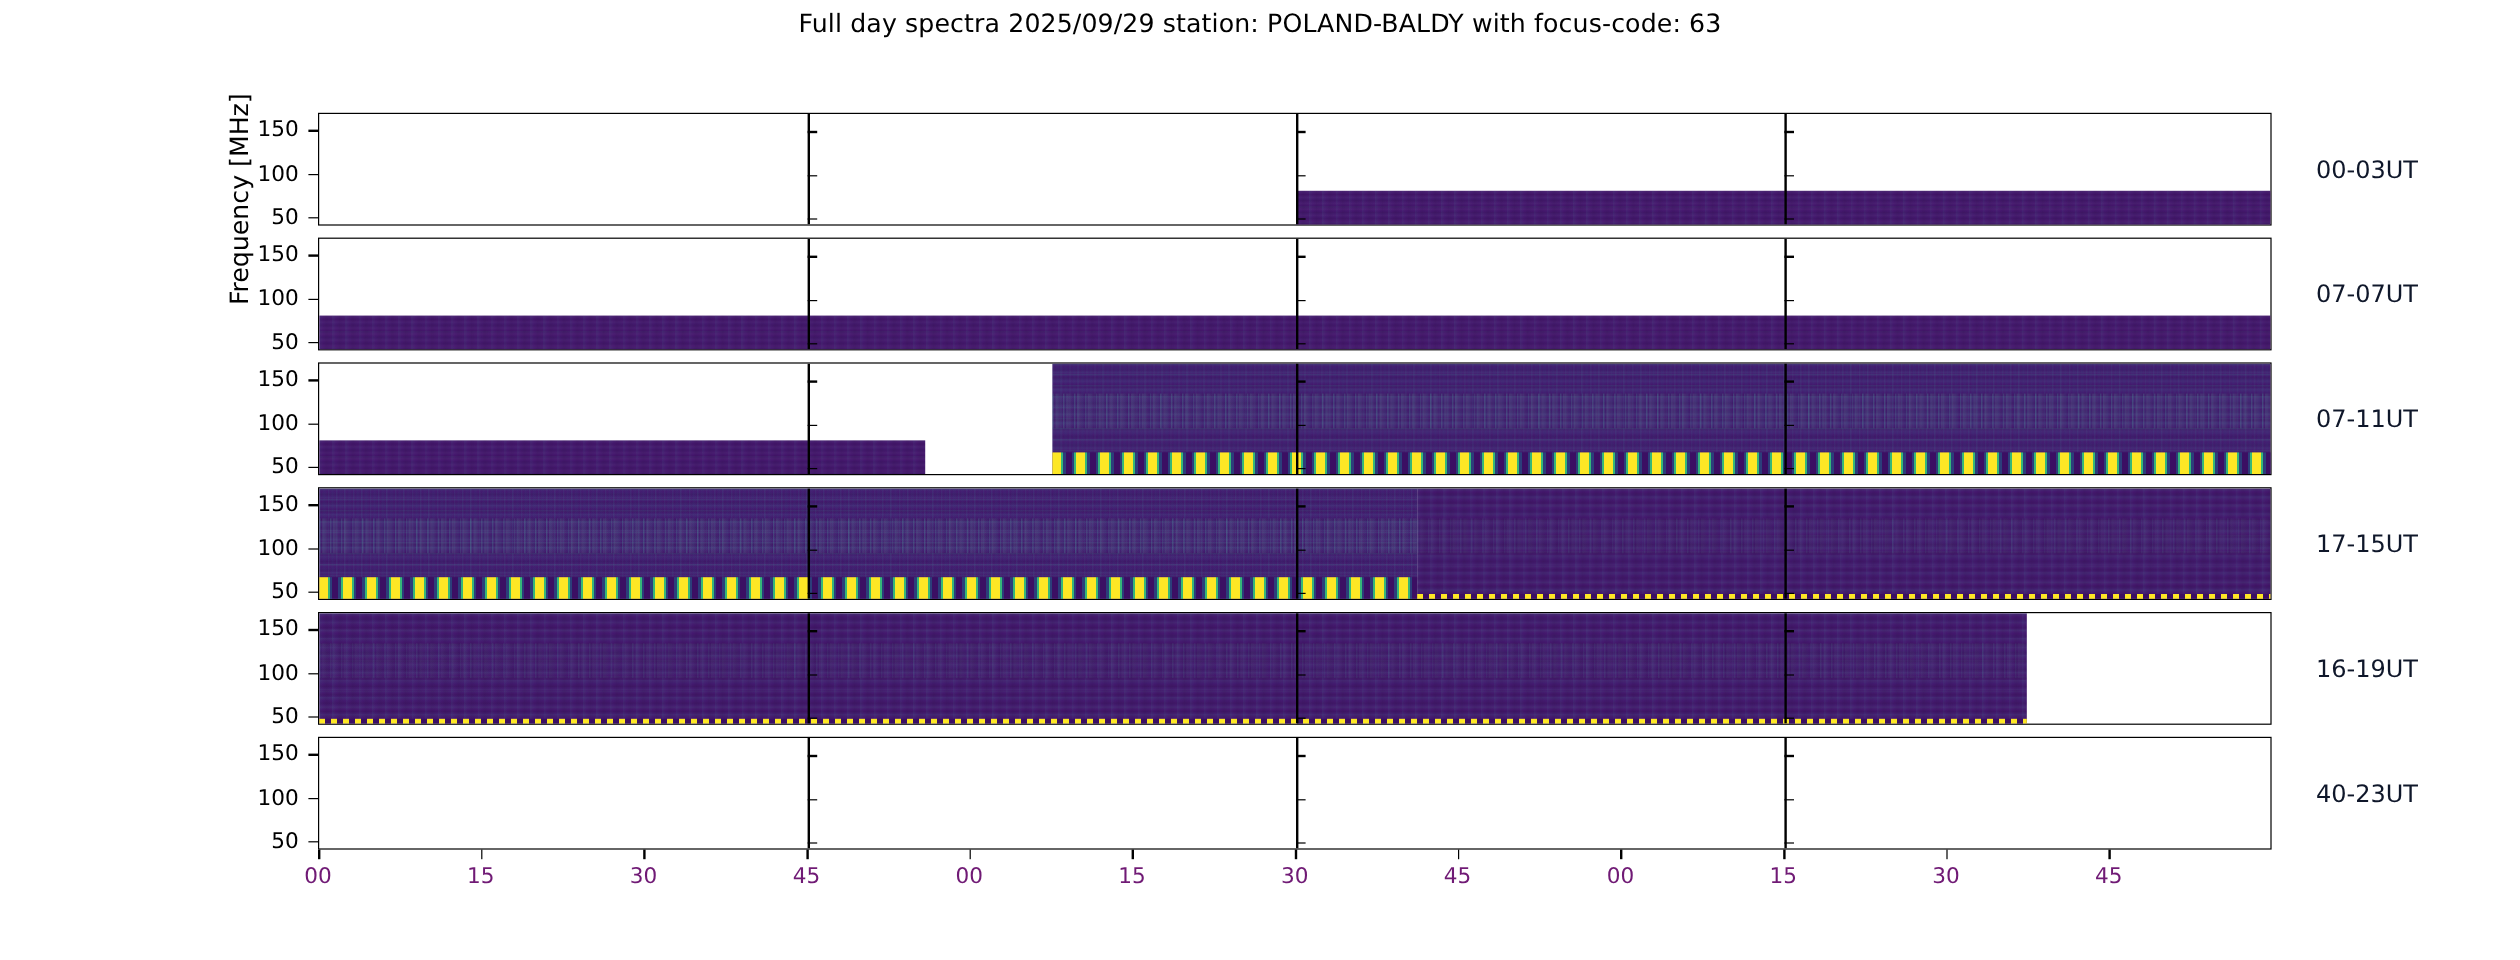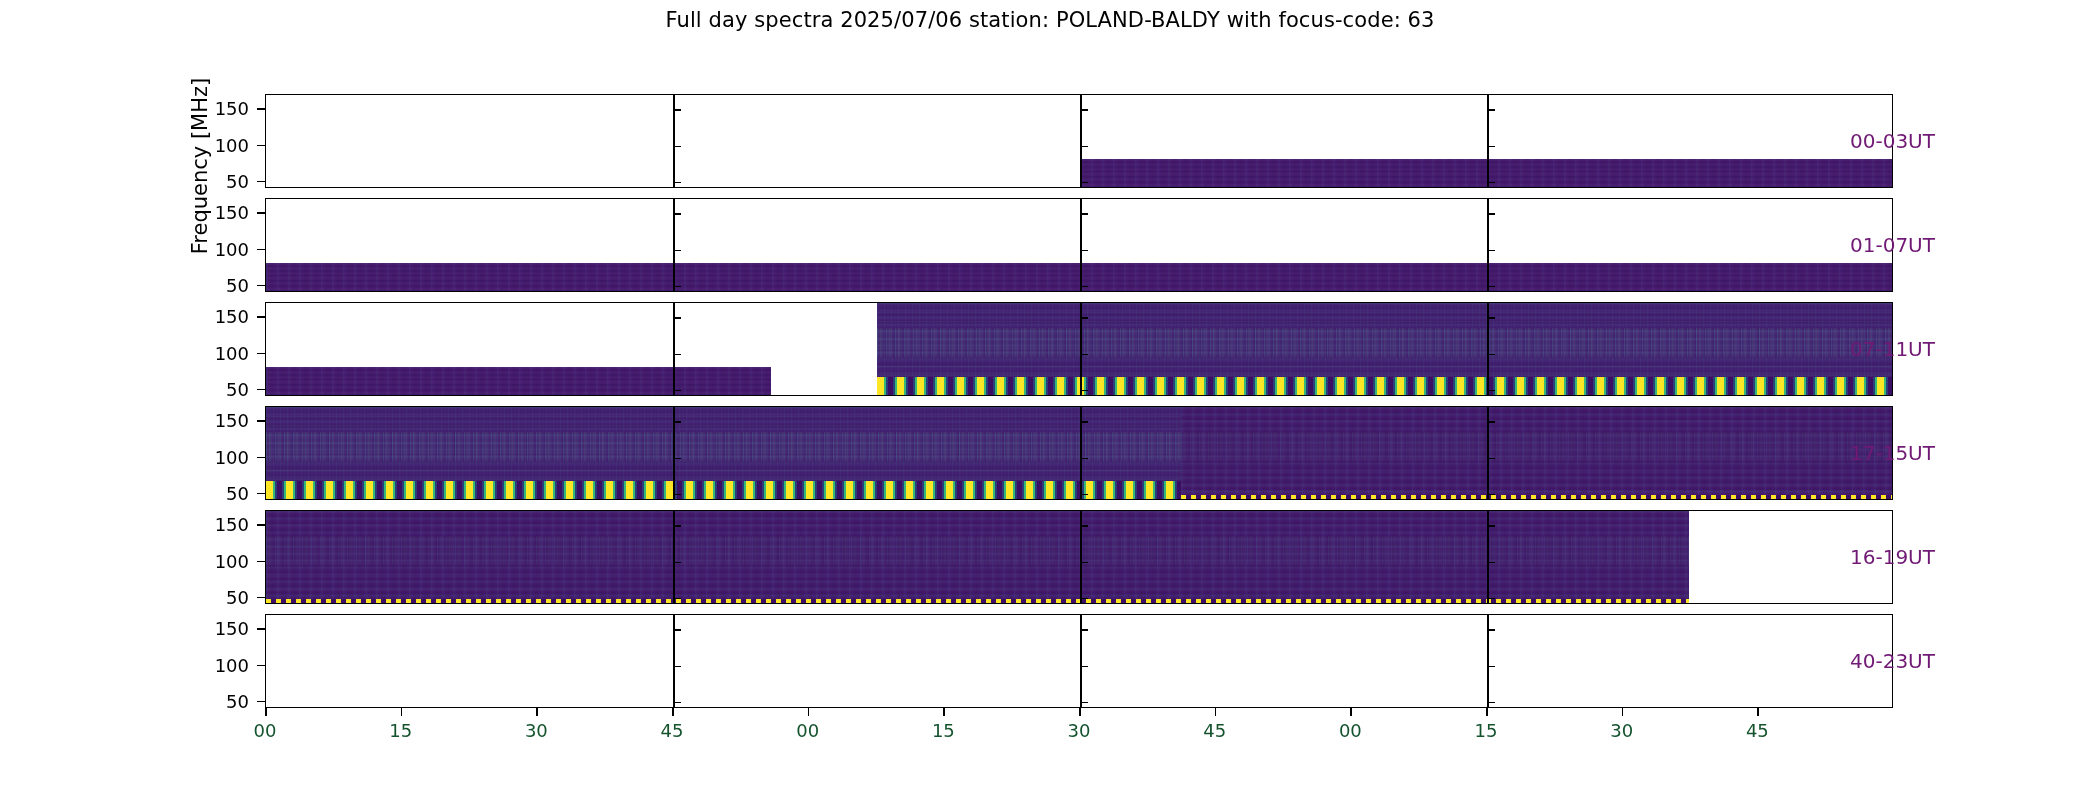--- a/index.html
+++ b/index.html
@@ -19,25 +19,25 @@
   .plotinner{position:absolute;inset:0;overflow:hidden;}
 
   .vline{position:absolute;top:0;bottom:0;width:1.6px;background:#000;z-index:6;}
 
   .ytick{position:absolute;left:-8px;width:8px;height:1.6px;background:#000;z-index:7;}
   .ytickR{position:absolute;width:8px;height:1.6px;background:#000;z-index:7;}
 
   .ylab{position:absolute;font-size:18px;color:#000;text-align:right;
         width:70px;transform:translateY(-50%);}
 
-  .rowlab{position:absolute;left:1850px;font-size:20px;color:#701a75;
+  .rowlab{position:absolute;left:1930px;font-size:20px;color:#0f172a;
           transform:translateY(-50%);white-space:nowrap;}
 
   .xtick{position:absolute;width:1.6px;height:8px;background:#000;}
-  .xlab{position:absolute;font-size:18px;color:#14532d;transform:translateX(-50%);}
+  .xlab{position:absolute;font-size:18px;color:#701a75;transform:translateX(-50%);}
 
   
   .block{position:absolute;}
   .band-low{background:
      repeating-linear-gradient(to bottom,
        rgba(255,255,255,.045) 0px, rgba(255,255,255,.0) 2px,
        rgba(0,0,0,.05) 3px, rgba(255,255,255,.02) 5px),
      #46176e;}
   .band-full{background:
      repeating-linear-gradient(to bottom,
@@ -77,21 +77,21 @@
   .comb-narrow{position:absolute;
      background:repeating-linear-gradient(to right,
         #fde725 0px, #fde725 5px,
         #3b0f63 5px, #3b0f63 10px);}
 </style>
 </head>
 <body>
 
 <div id="root">
 
-  <div id="title">Full day spectra 2025/07/06 station: POLAND-BALDY with focus-code: 63</div>
+  <div id="title">Full day spectra 2025/09/29 station: POLAND-BALDY with focus-code: 63</div>
 
   <div id="ylabel">Frequency [MHz]</div>
 
   <div id="panels">
       <div class="row" style="top: 94px; height: 94px;">
         <div class="plotinner">
           <div class="block band-low" style="left: 814px; width: 814px; top: 63.6308px; height: 30.3692px;">
             <div class="noiseB"></div>
           </div>
           <div class="vline" style="left: 407px;"></div>
@@ -248,21 +248,21 @@
     <div class="ylab" style="left: 179px; top: 144.615px;">100</div>
     <div class="ytick" style="left: 257px; top: 180.769px; position: absolute;"></div>
     <div class="ylab" style="left: 179px; top: 180.769px;">50</div>
     <div class="rowlab" style="top: 141px;">00-03UT</div>
     <div class="ytick" style="left: 257px; top: 212.462px; position: absolute;"></div>
     <div class="ylab" style="left: 179px; top: 212.462px;">150</div>
     <div class="ytick" style="left: 257px; top: 248.615px; position: absolute;"></div>
     <div class="ylab" style="left: 179px; top: 248.615px;">100</div>
     <div class="ytick" style="left: 257px; top: 284.769px; position: absolute;"></div>
     <div class="ylab" style="left: 179px; top: 284.769px;">50</div>
-    <div class="rowlab" style="top: 245px;">01-07UT</div>
+    <div class="rowlab" style="top: 245px;">07-07UT</div>
     <div class="ytick" style="left: 257px; top: 316.462px; position: absolute;"></div>
     <div class="ylab" style="left: 179px; top: 316.462px;">150</div>
     <div class="ytick" style="left: 257px; top: 352.615px; position: absolute;"></div>
     <div class="ylab" style="left: 179px; top: 352.615px;">100</div>
     <div class="ytick" style="left: 257px; top: 388.769px; position: absolute;"></div>
     <div class="ylab" style="left: 179px; top: 388.769px;">50</div>
     <div class="rowlab" style="top: 349px;">07-11UT</div>
     <div class="ytick" style="left: 257px; top: 420.462px; position: absolute;"></div>
     <div class="ylab" style="left: 179px; top: 420.462px;">150</div>
     <div class="ytick" style="left: 257px; top: 456.615px; position: absolute;"></div>

